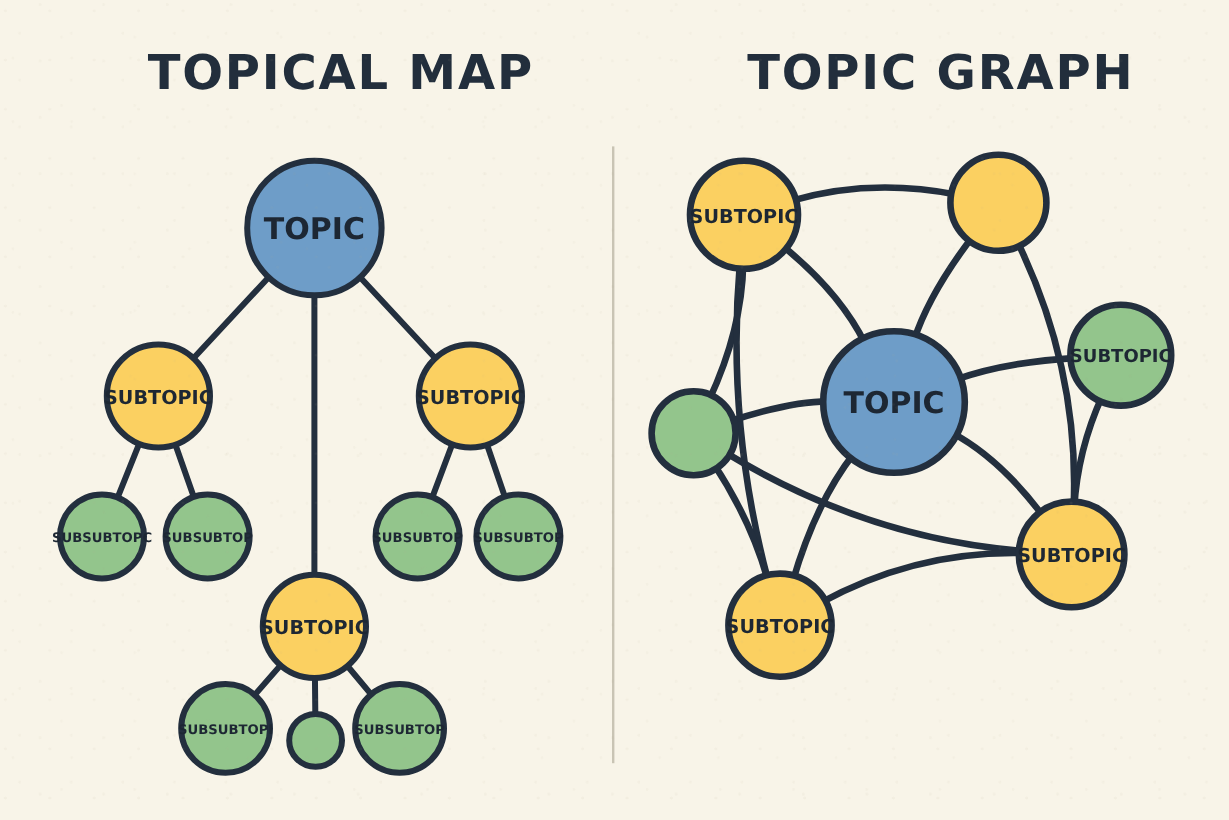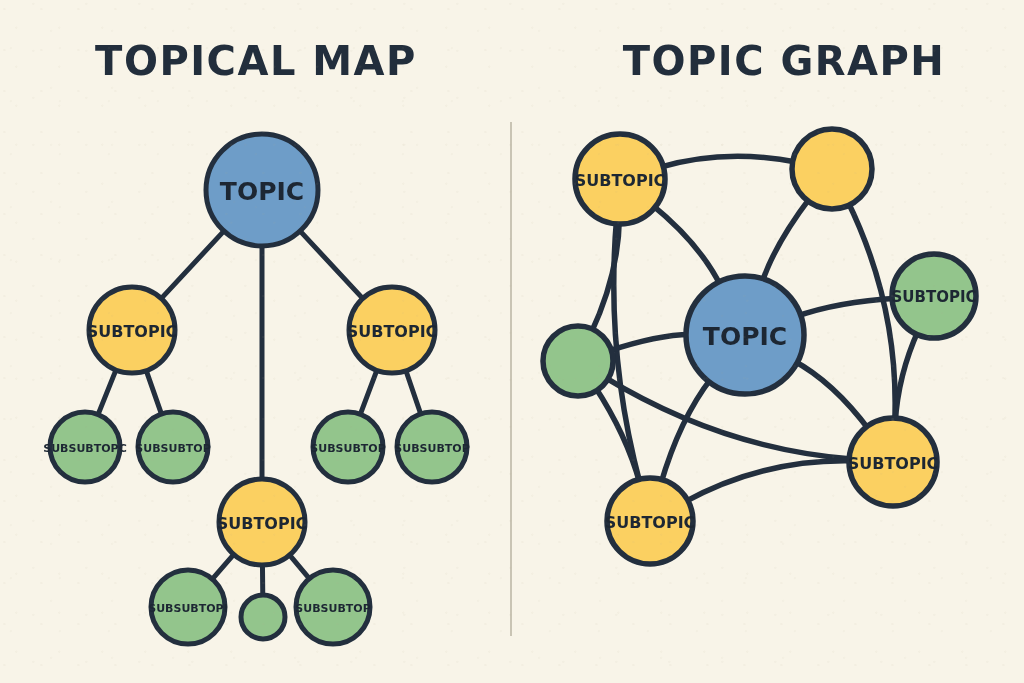--- a/index.html
+++ b/index.html
@@ -43,21 +43,21 @@
   }
   .panel-title {
     position: absolute;
     font-family: "DejaVu Sans", sans-serif;
     font-weight: bold;
     font-size: 40px;
     letter-spacing: 1.5px;
     color: #222e3c;
     white-space: nowrap;
   }
-  #title-left  { left: 0;    top: 38px; width: 512px; text-align: center; }
+  #title-left  { left: 0;    top: 38px; width: 512px; text-align: center; padding-left: 28px; }
   #title-right { left: 528px; top: 38px; width: 512px; text-align: center; }
 
   .divider {
     position: absolute;
     left: 510px;
     top: 122px;
     width: 2px;
     height: 514px;
     background: #c9c4b4;
   }

